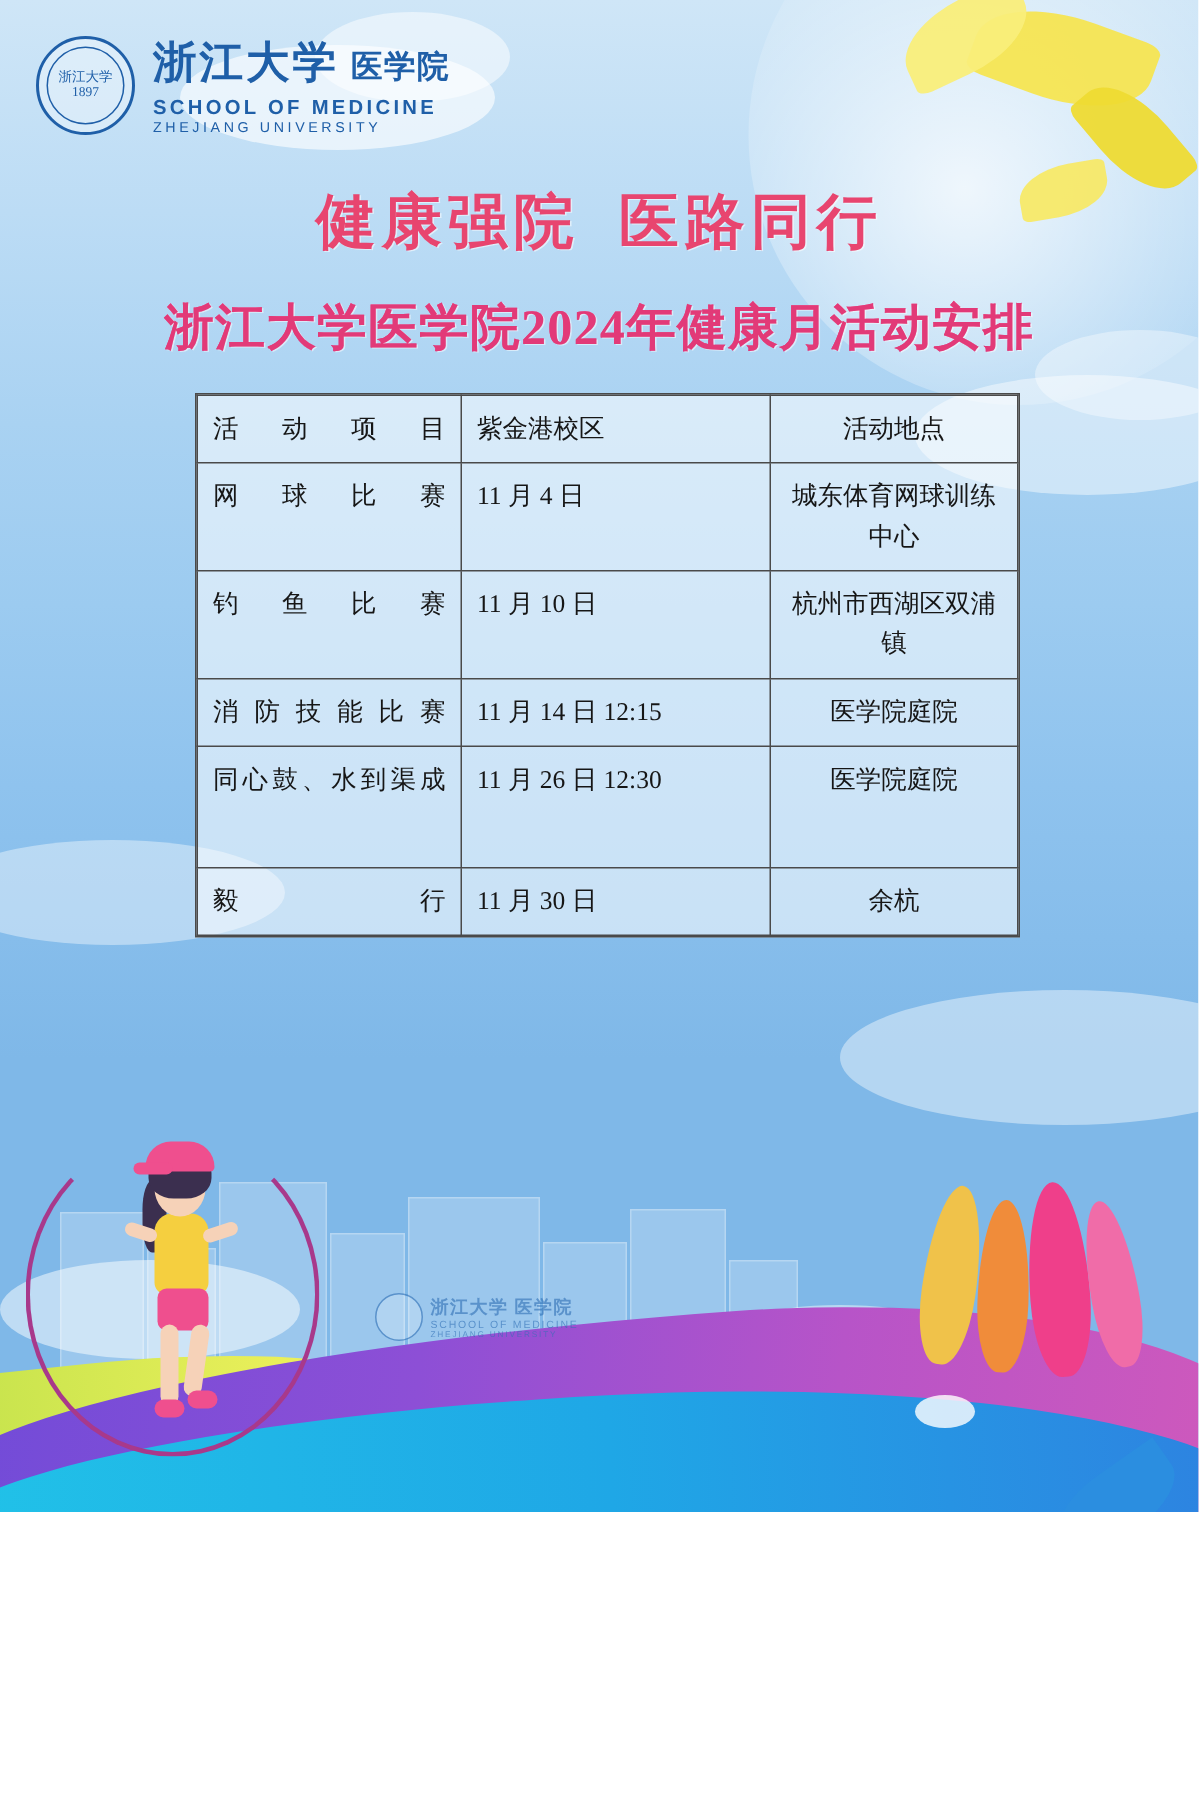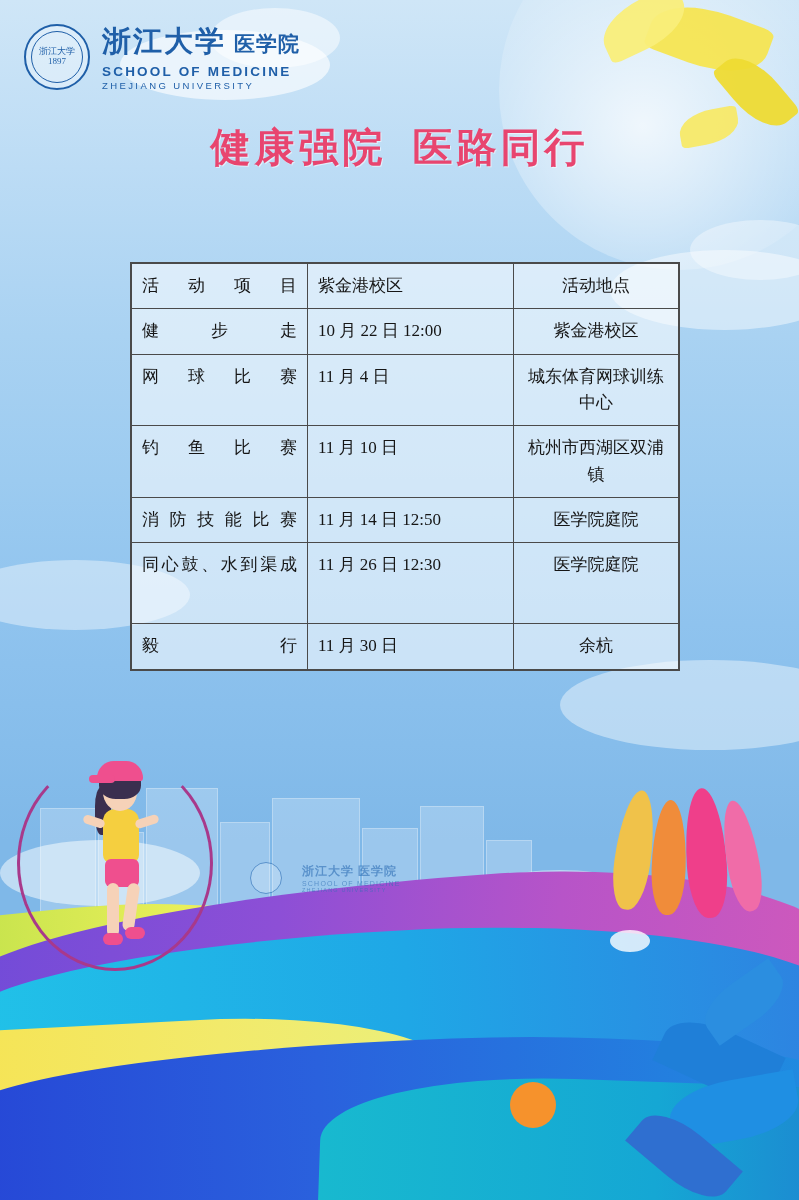--- a/index.html
+++ b/index.html
@@ -6,21 +6,21 @@
     margin: 0;
     padding: 0;
     background: #ffffff;
   }
   body {
     font-family: "Liberation Sans", sans-serif;
   }
   #poster {
     position: relative;
     width: 799px;
-    height: 1200px;
+    height: 1008px;
     overflow: hidden;
     background: linear-gradient(180deg,
         #cfe6f7 0%,
         #bcdcf5 14%,
         #a9d2f2 28%,
         #9ccbf0 40%,
         #8fc3ee 52%,
         #86bdeb 62%,
         #7fb8e8 70%);
   }
@@ -270,21 +270,21 @@
   }
   table.schedule td.col-item { width: 155px; text-align: justify; text-align-last: justify; }
   table.schedule td.col-time { width: 185px; }
   table.schedule td.col-place { width: auto; text-align: center; }
   tr.head td { font-weight: normal; }
   td.col-item.plain { text-align: left; text-align-last: left; }
 
   
   .wm {
     position: absolute; left: 250px; top: 862px;
-    display: flex; align-items: center; gap: 20px;
+    display: flex; align-items: center; gap: 5px;
     opacity: 0.6;
   }
   .wm-seal {
     width: 30px; height: 30px; border-radius: 50%;
     border: 1.5px solid #2f6fb5; background: rgba(255,255,255,0.35);
   }
   .wm-txt { display: flex; flex-direction: column; }
   .wm-cn { font-family:"Liberation Serif", serif; font-size: 12px; color:#2f6fb5; font-weight:bold; letter-spacing:1px;}
   .wm-en1 { font-size: 7px; color:#2f6fb5; letter-spacing:1.2px;}
   .wm-en2 { font-size: 5.5px; color:#2f6fb5; letter-spacing:1.2px;}
@@ -373,47 +373,43 @@
         <span class="logo-cn-sub">医学院</span>
       </div>
       <div class="logo-en1">SCHOOL OF MEDICINE</div>
       <div class="logo-en2">ZHEJIANG UNIVERSITY</div>
     </div>
   </div>
 
   <div class="title-main">
     <span>健康强院</span><span class="gap"></span><span>医路同行</span>
   </div>
+  <div class="title-sub">浙江大学医学院2024年健康月活动安排</div>
 
   <div class="table-wrap">
     <table class="schedule">
       <tbody>
         <tr class="head">
           <td class="col-item plain">活动项目</td>
           <td class="col-time">紫金港校区</td>
           <td class="col-place">活动地点</td>
         </tr>
         <tr>
-          <td class="col-item plain">健步走</td>
-          <td class="col-time">10 月 22 日 12:00</td>
-          <td class="col-place">紫金港校区</td>
-        </tr>
-        <tr>
           <td class="col-item plain">网球比赛</td>
           <td class="col-time">11 月 4 日</td>
           <td class="col-place">城东体育网球训练中心</td>
         </tr>
         <tr>
           <td class="col-item plain">钓鱼比赛</td>
           <td class="col-time">11 月 10 日</td>
           <td class="col-place">杭州市西湖区双浦镇</td>
         </tr>
         <tr>
           <td class="col-item plain">消防技能比赛</td>
-          <td class="col-time">11 月 14 日 12:50</td>
+          <td class="col-time">11 月 14 日 12:15</td>
           <td class="col-place">医学院庭院</td>
         </tr>
         <tr>
           <td class="col-item" style="height:62px">同心鼓、水到渠成</td>
           <td class="col-time">11 月 26 日 12:30</td>
           <td class="col-place">医学院庭院</td>
         </tr>
         <tr>
           <td class="col-item plain">毅行</td>
           <td class="col-time">11 月 30 日</td>

